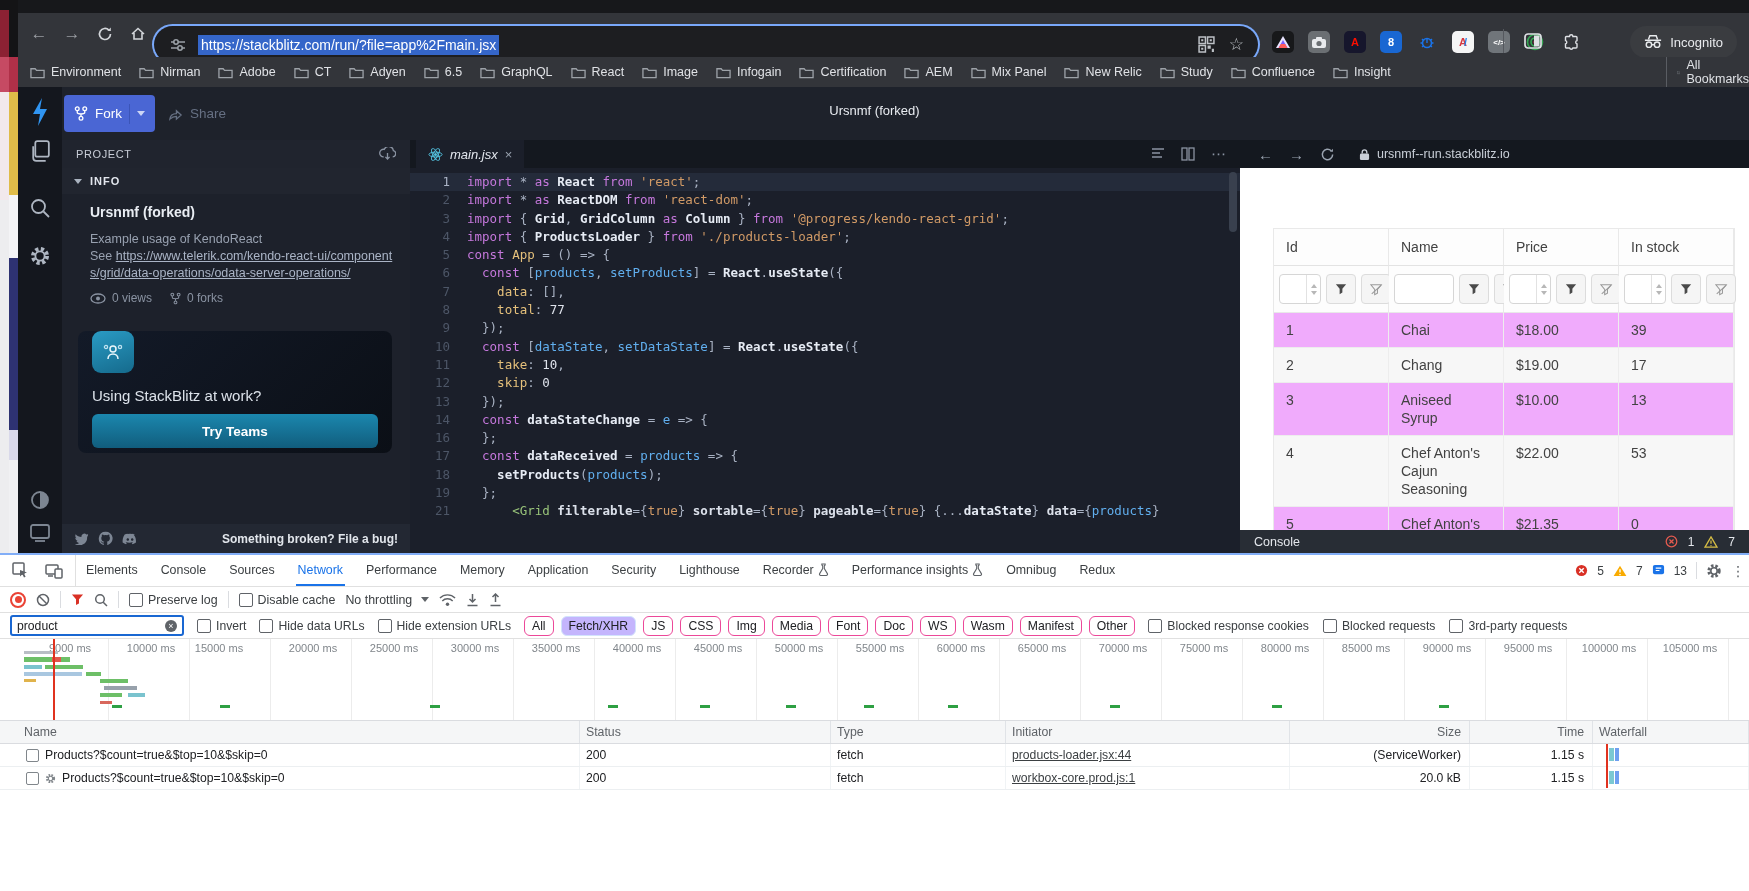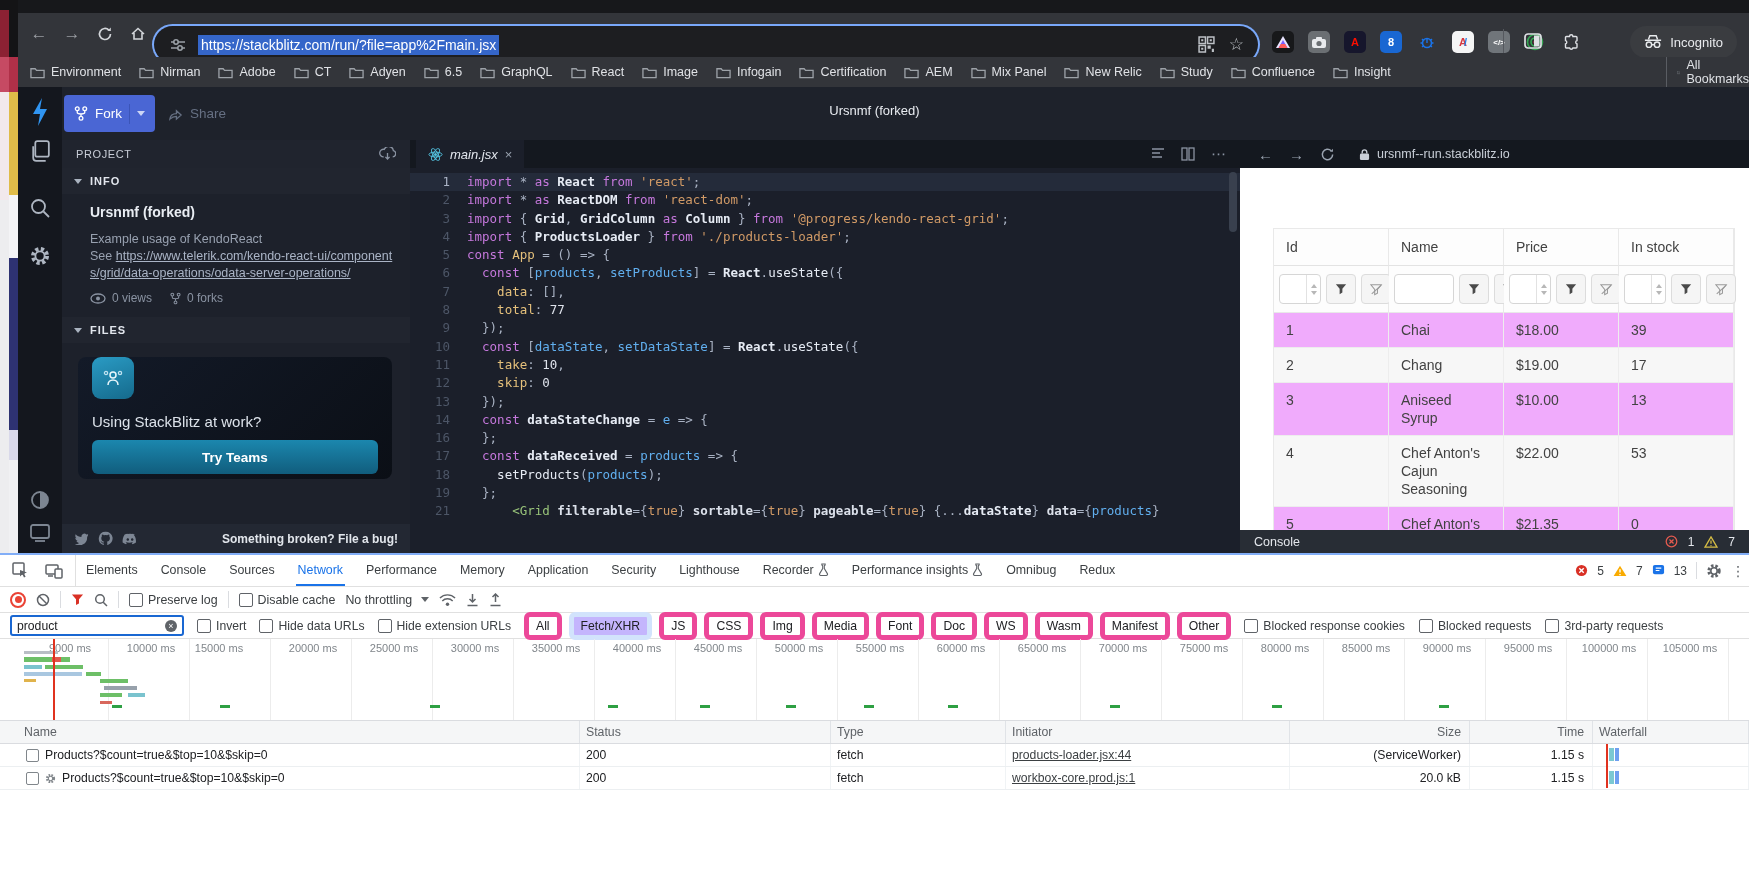--- a/index.html
+++ b/index.html
@@ -52,21 +52,21 @@
   #tabbar{height:28px;background:#14181f;display:flex;align-items:center;}
   #tab-main{margin-left:6px;height:28px;display:flex;align-items:center;gap:7px;background:#1b1f2a;padding:0 12px;color:#e3e7ee;font-size:13px;font-style:italic;}
   #tab-close{color:#98a1ae;font-style:normal;font-size:13px;}
   #tabicons{margin-left:auto;display:flex;gap:16px;align-items:center;margin-right:14px;color:#8a93a2;}
   #code{position:relative;font-family:"DejaVu Sans Mono",monospace;font-size:12.5px;line-height:18.3px;padding-top:5px;}
   .cl{display:flex;white-space:pre;}
   .cl.hl{background:#242b3a;}
   .ln{width:40px;text-align:right;padding-right:17px;color:#4d5667;flex:none;}
   .cl.hl .ln{color:#aab3c4;}
   .tk-k{color:#c678dd}.tk-d{color:#a9b2c3}.tk-t{color:#e6ebf4;font-weight:bold}.tk-v{color:#61afef}
-  .tk-s{color:#d19a66}.tk-y{color:#e5c07b}.tk-n{color:#dfe3ec}.tk-f{color:#e6ebf4;font-weight:normal}
+  .tk-s{color:#d19a66}.tk-y{color:#e5c07b}.tk-n{color:#dfe3ec}.tk-f{color:#e6ebf4;font-weight:bold}
   .tk-g1{color:#56b6c2}.tk-g2{color:#98c379}.tk-a{color:#dbe0ea;font-weight:bold}.tk-b{color:#d19a66}
   #scrollthumb{position:absolute;right:3px;top:32px;width:8px;height:60px;background:#39404e;border-radius:4px;}
   
   #preview{left:1240px;top:140px;width:509px;height:413px;background:#fff;}
   #pv-head{height:28px;background:#14181f;display:flex;align-items:center;gap:16px;padding-left:18px;color:#9aa3b0;font-size:15px;}
   #pv-host{display:flex;align-items:center;gap:7px;color:#c9cfd8;font-size:12.5px;margin-left:8px;}
   #grid{position:absolute;left:33px;top:60px;width:460px;border:1px solid #e9e9e9;border-bottom:none;background:#f0abfc;font-size:14px;color:#424242;}
   .g-row{display:grid;grid-template-columns:115px 115px 115px 115px;}
   .g-hc{padding:10px 12px;border-right:1px solid #e9e9e9;border-bottom:1px solid #e3e3e3;background:#fdfdfd;}
   .g-fc{padding:8px 5px;border-right:1px solid #e9e9e9;border-bottom:1px solid #e9e9e9;display:flex;gap:5px;align-items:center;background:#fdfdfd;}
@@ -89,21 +89,21 @@
   .dt-tab.active{color:#1a73e8;border-bottom-color:#1a73e8;}
   #dt-badges{position:absolute;right:4px;top:0;height:31px;display:flex;align-items:center;gap:9px;font-size:12px;color:#3c4043;}
   .vsep{width:1px;height:17px;background:#dadce0;}
   #dt-toolbar{height:25px;border-bottom:1px solid #e0e0e0;display:flex;align-items:center;gap:10px;padding-left:10px;font-size:12.4px;}
   .rec{width:12px;height:12px;border-radius:50%;border:2px solid #ea4335;display:flex;align-items:center;justify-content:center;}
   .rec i{width:7px;height:7px;border-radius:50%;background:#ea4335;}
   .cb{width:12px;height:12px;border:1.4px solid #5f6368;border-radius:2px;flex:none;}
   #dt-filterrow{height:25px;border-bottom:1px solid #e0e0e0;display:flex;align-items:center;gap:13px;padding-left:10px;font-size:12.2px;}
   #f-input{width:160px;height:17px;border:2px solid #1967d2;border-radius:3px;display:flex;align-items:center;padding:0 5px;color:#202124;}
   #f-clear{margin-left:auto;width:12px;height:12px;border-radius:50%;background:#5f6368;color:#fff;font-size:9px;display:flex;align-items:center;justify-content:center;}
-  .chip{border:5px solid #ec4899;border-radius:6px;padding:2px 7px;color:#202124;white-space:nowrap;}
+  .chip{border:1px solid #ec4899;border-radius:6px;padding:2px 7px;color:#202124;white-space:nowrap;}
   .chip.active{background:#c4b5fd;border-color:#d2e3fc;}
   .chkitem{display:flex;align-items:center;gap:5px;white-space:nowrap;}
   #dt-timeline{position:relative;height:81px;border-bottom:1px solid #dadce0;overflow:hidden;}
   .tl-tick{position:absolute;top:3px;transform:translateX(-50%);font-size:11px;color:#80868b;white-space:nowrap;}
   .tl-line{position:absolute;top:0;bottom:0;width:1px;background:#ececec;}
   .tl-bar{position:absolute;}
   #tl-red{position:absolute;top:0;bottom:0;width:2px;background:#e0321f;}
   #net-head{height:22px;background:#f5f6f7;border-bottom:1px solid #dadce0;display:grid;grid-template-columns:580px 251px 175px 284px 180px 123px 156px;font-size:12.3px;color:#5f6368;align-items:center;}
   #net-head .hc{padding-left:6px;border-right:1px solid #e0e3e7;height:100%;display:flex;align-items:center;box-sizing:border-box;}
   #net-head .hc.first{padding-left:24px;}
@@ -437,24 +437,20 @@
         <span style="display:flex;gap:6px;align-items:center">
           <svg width="11" height="13" viewBox="0 0 14 16">
               <circle cx="3" cy="3" r="1.8" fill="none" stroke="#8a93a2" stroke-width="1.3"></circle>
               <circle cx="11" cy="3" r="1.8" fill="none" stroke="#8a93a2" stroke-width="1.3"></circle>
               <circle cx="7" cy="13" r="1.8" fill="none" stroke="#8a93a2" stroke-width="1.3"></circle>
               <path d="M3 5v2c0 1.6 8 1.6 8 0V5M7 9v2" stroke="#8a93a2" stroke-width="1.3" fill="none"></path>
             </svg>
           <span>0 forks</span>
         </span>
       </div>
-    </div>
-    <div class="sect">
-      <span class="chev"></span>
-      <span>FILES</span>
     </div>
     <div id="social">
       <svg width="15" height="13" viewBox="0 0 16 13">
           <path d="M15 1.6c-.6.4-1.2.6-1.8.7A3 3 0 0 0 8 4.9C5.5 4.8 3.3 3.7 1.8 1.9c-.8 1.5-.4 3.3 1 4.3-.5 0-1-.2-1.4-.4 0 1.5 1 2.8 2.5 3.1-.5.2-1 .2-1.4.1.4 1.3 1.6 2.2 3 2.2A6 6 0 0 1 1 12.5 8.4 8.4 0 0 0 14 5v-.5c.6-.4 1-.9 1-2.9z" fill="#7d8694"></path>
         </svg>
       <svg width="15" height="15" viewBox="0 0 16 16">
           <path d="M8 .8a7.2 7.2 0 0 0-2.3 14c.4.1.5-.1.5-.3v-1.2c-2 .4-2.4-1-2.4-1-.3-.8-.8-1-.8-1-.7-.5 0-.5 0-.5.7 0 1.1.8 1.1.8.7 1.1 1.8.8 2.2.6 0-.5.3-.8.5-1-1.6-.2-3.3-.8-3.3-3.6 0-.8.3-1.4.7-2-.1-.1-.3-.9.1-1.9 0 0 .6-.2 2 .8a6.8 6.8 0 0 1 3.6 0c1.4-1 2-.8 2-.8.4 1 .2 1.8.1 2 .5.5.7 1.1.7 1.9 0 2.8-1.7 3.4-3.3 3.6.3.2.5.7.5 1.4v2c0 .2.1.4.5.3A7.2 7.2 0 0 0 8 .8z" fill="#7d8694"></path>
         </svg>
       <svg width="16" height="12" viewBox="0 0 18 13">
           <path d="M15 1.5A13 13 0 0 0 11.8.5l-.2.4a11 11 0 0 0-5.2 0L6.2.5C5 .7 4 1 3 1.5 1 4.5.5 7.4.7 10.3c1.3 1 2.6 1.6 3.9 2l.8-1.4-1.3-.7.3-.3c2.5 1.2 5.2 1.2 7.6 0l.3.3-1.3.7.8 1.4c1.3-.4 2.6-1 3.9-2 .3-3.4-.6-6.3-2.7-8.8zM6.5 8.6c-.8 0-1.4-.7-1.4-1.5s.6-1.5 1.4-1.5 1.4.7 1.4 1.5-.6 1.5-1.4 1.5zm5 0c-.8 0-1.4-.7-1.4-1.5s.6-1.5 1.4-1.5 1.4.7 1.4 1.5-.6 1.5-1.4 1.5z" fill="#7d8694"></path>

